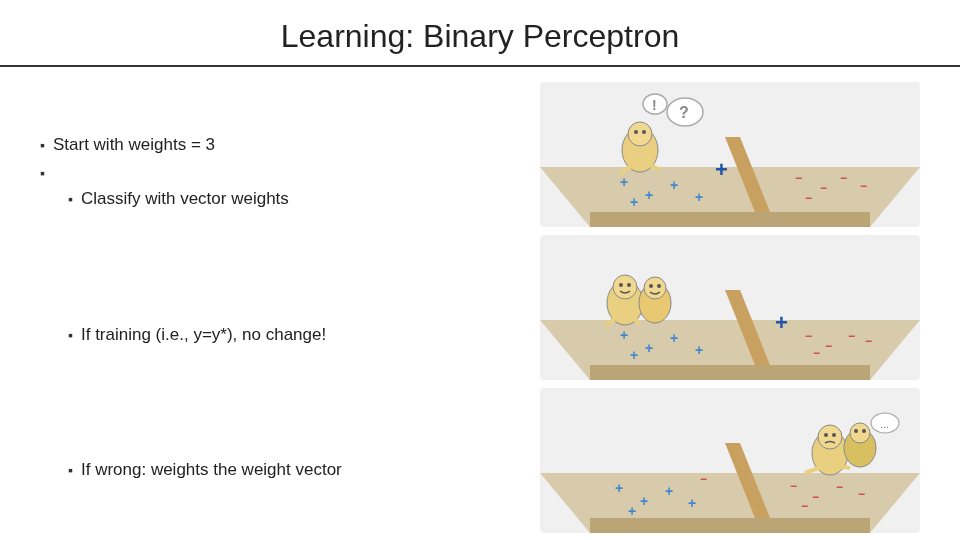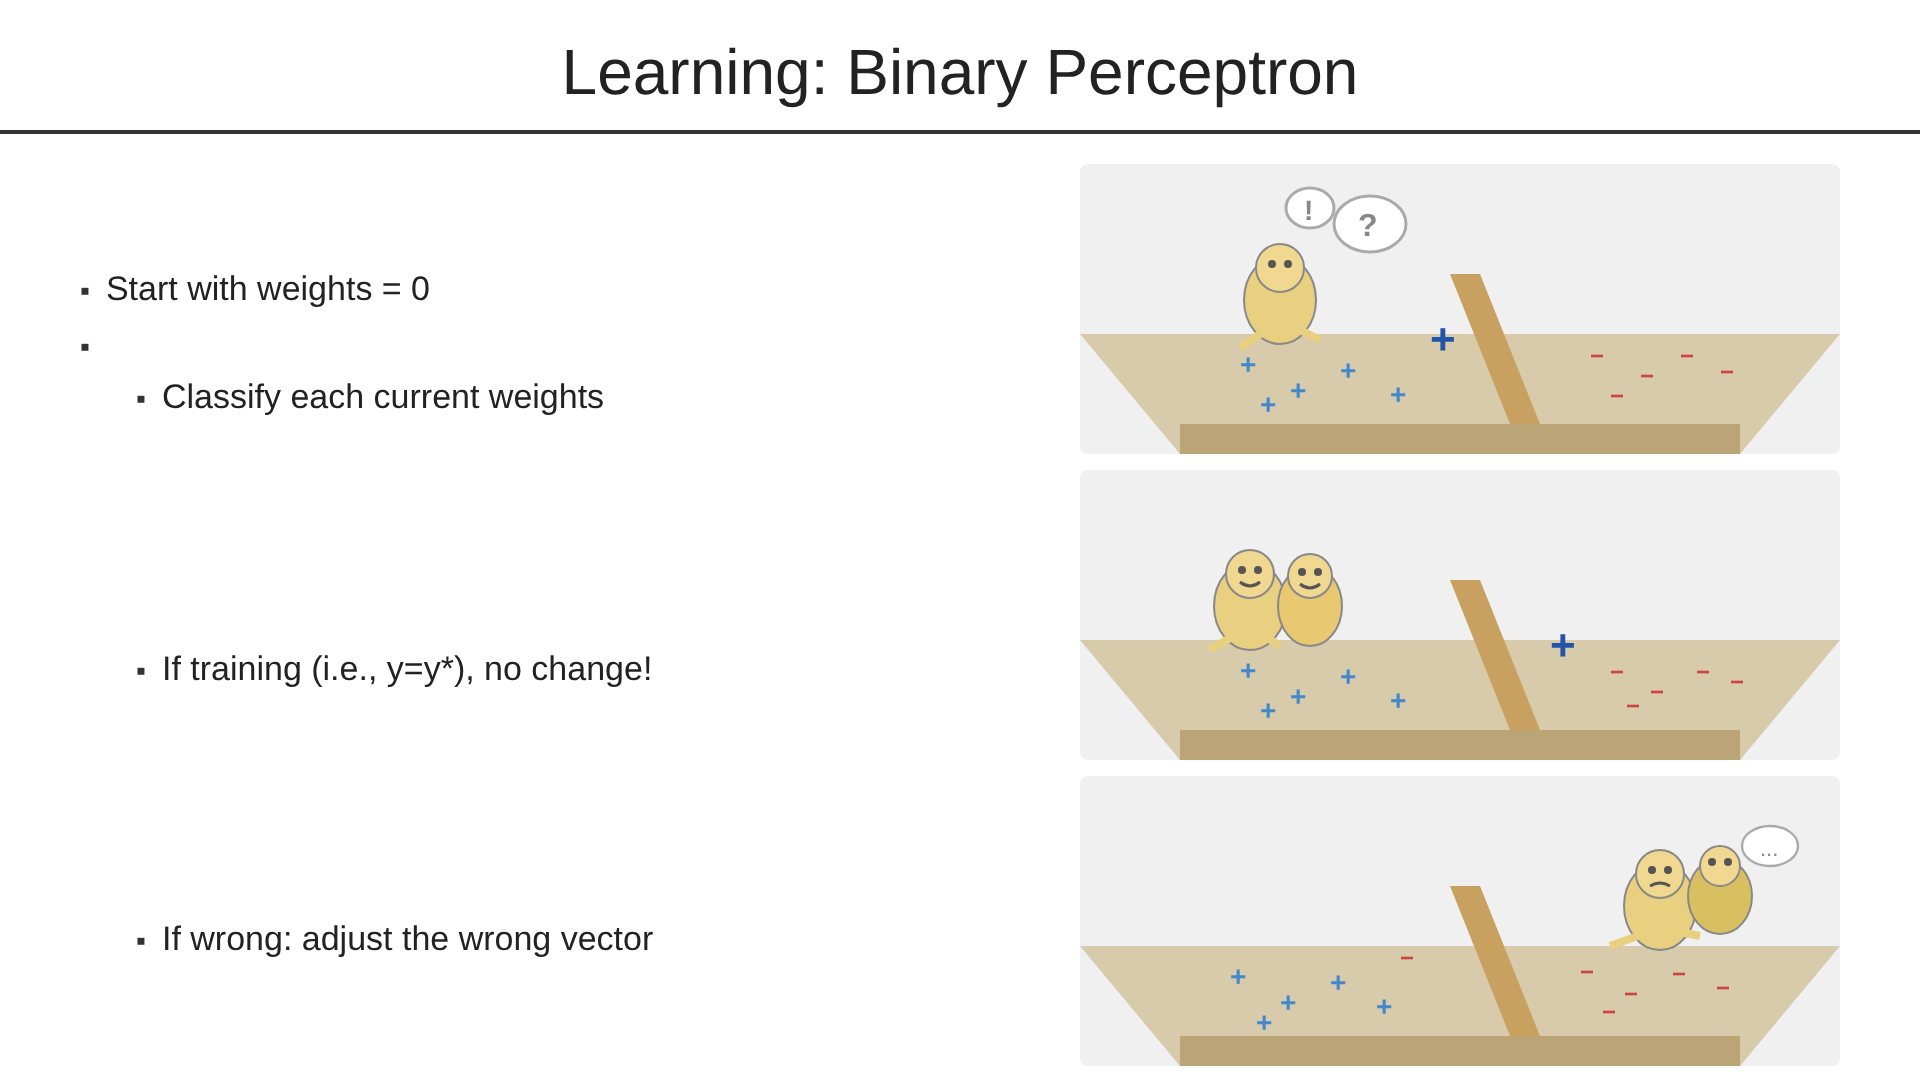--- a/index.html
+++ b/index.html
@@ -106,42 +106,42 @@
     <h1>Learning: Binary Perceptron</h1>
   </div>
 
   <div class="content">
 
     <div class="left-panel">
 
       <div class="bullet-group">
         <div class="bullet-item">
           <span class="bullet">▪</span>
-          <span>Start with weights = 0</span>
+          <span>Start with weights = 3</span>
         </div>
         <div class="bullet-item">
           <span class="bullet">▪</span>
         </div>
         <div class="bullet-item sub-bullet">
           <span class="bullet">▪</span>
-          <span>Classify each current weights</span>
+          <span>Classify with vector weights</span>
         </div>
       </div>
 
       <div class="bullet-group">
         <div class="bullet-item sub-bullet">
           <span class="bullet">▪</span>
           <span>If training (i.e., y=y*), no change!</span>
         </div>
       </div>
 
       <div class="bullet-group">
         <div class="bullet-item sub-bullet">
           <span class="bullet">▪</span>
-          <span>If wrong: adjust the wrong vector</span>
+          <span>If wrong: weights the weight vector</span>
         </div>
       </div>
 
     </div>
 
     <div class="right-panel">
 
       <div class="image-placeholder">
         <svg class="perceptron-scene" viewBox="0 0 380 145" xmlns="http://www.w3.org/2000/svg">
 

